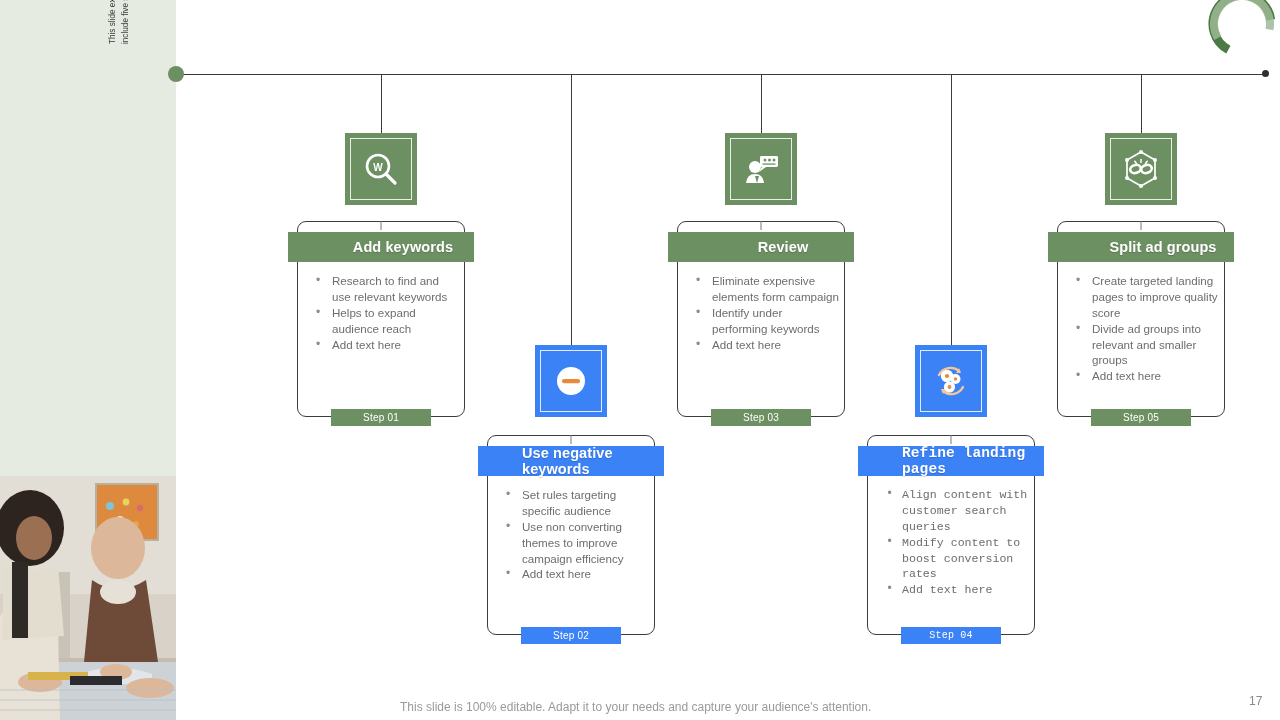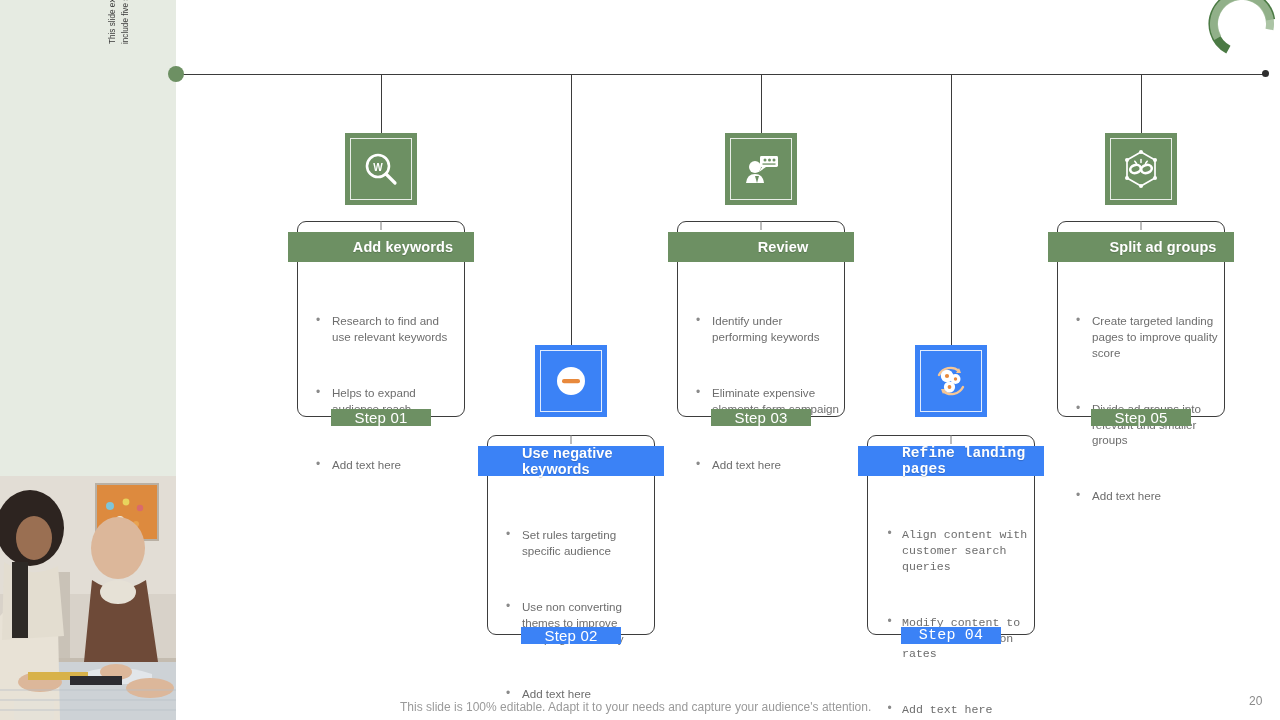--- a/index.html
+++ b/index.html
@@ -78,31 +78,31 @@
     letter-spacing: .1px; z-index: 3;
     text-shadow: 0 1px 1px rgba(0,0,0,.18);
     padding-left: 44px;
   }
   .card-bullets {
     position: absolute; left: 26px; right: 14px; top: 52px; z-index: 2;
   }
   .card-bullets li {
     list-style: none; position: relative;
     font-size: 11.6px; color: #6d6d6d; line-height: 1.37;
-    margin-bottom: 0px; padding-left: 18px; margin-top: 40px;
+    margin-bottom: 0px; padding-left: 18px;
   }
   .card-bullets li:before {
     content: "\2022"; position: absolute; left: 2px; top: -1px;
     font-size: 12px; color: #8a8a8a;
   }
   .card-step {
     position: absolute; left: 50%; transform: translateX(-50%);
     bottom: -9px; width: 100px; height: 17px;
     display: flex; align-items: center; justify-content: center;
-    color: #fff; font-size: 15px; z-index: 4; letter-spacing: .2px;
+    color: #fff; font-size: 10px; z-index: 4; letter-spacing: .2px;
   }
 
   .green-bg { background: #6d9063; }
   .orange-bg { background: #3b82f6; }
 
   
   .footer-note {
     position: absolute; left: 400px; top: 700px;
     font-size: 12px; color: #9a9a9a;
   }
@@ -231,22 +231,22 @@
       <circle cx="33" cy="11" r="1.5" fill="#6d9063"></circle>
       <rect x="21.5" y="14.4" width="13" height="1.3" fill="#6d9063"></rect>
     </svg>
   </div>
   <div class="card" style="left:668px;top:221px;width:186px;height:196px;">
     <div class="card-box">
       <div class="card-tick"></div>
     </div>
     <div class="card-head green-bg">Review</div>
     <ul class="card-bullets">
+      <li>Eliminate expensive elements form  campaign</li>
       <li>Identify under  performing keywords</li>
-      <li>Eliminate expensive elements form  campaign</li>
       <li>Add text here</li>
     </ul>
     <div class="card-step green-bg">Step 03</div>
   </div>
 
   <div class="icon-tile orange-bg" style="left:915px;top:345px;">
     <div class="inner"></div>
     <svg width="42" height="42" viewBox="0 0 42 42">
       <g fill="none" stroke="#f7c694" stroke-width="2.4" stroke-linecap="round">
         <path d="M9 15 a13 13 0 0 1 20-4"></path>
@@ -307,15 +307,15 @@
     <div class="card-head green-bg">Split ad groups</div>
     <ul class="card-bullets">
       <li>Create targeted  landing pages to improve  quality score</li>
       <li>Divide  ad groups into relevant  and smaller groups</li>
       <li>Add text here</li>
     </ul>
     <div class="card-step green-bg">Step 05</div>
   </div>
 
   <div class="footer-note">This slide is 100% editable. Adapt it to your needs and capture your audience's attention.</div>
-  <div class="page-num">20</div>
+  <div class="page-num">17</div>
 
 </div>
 
 </body></html>

